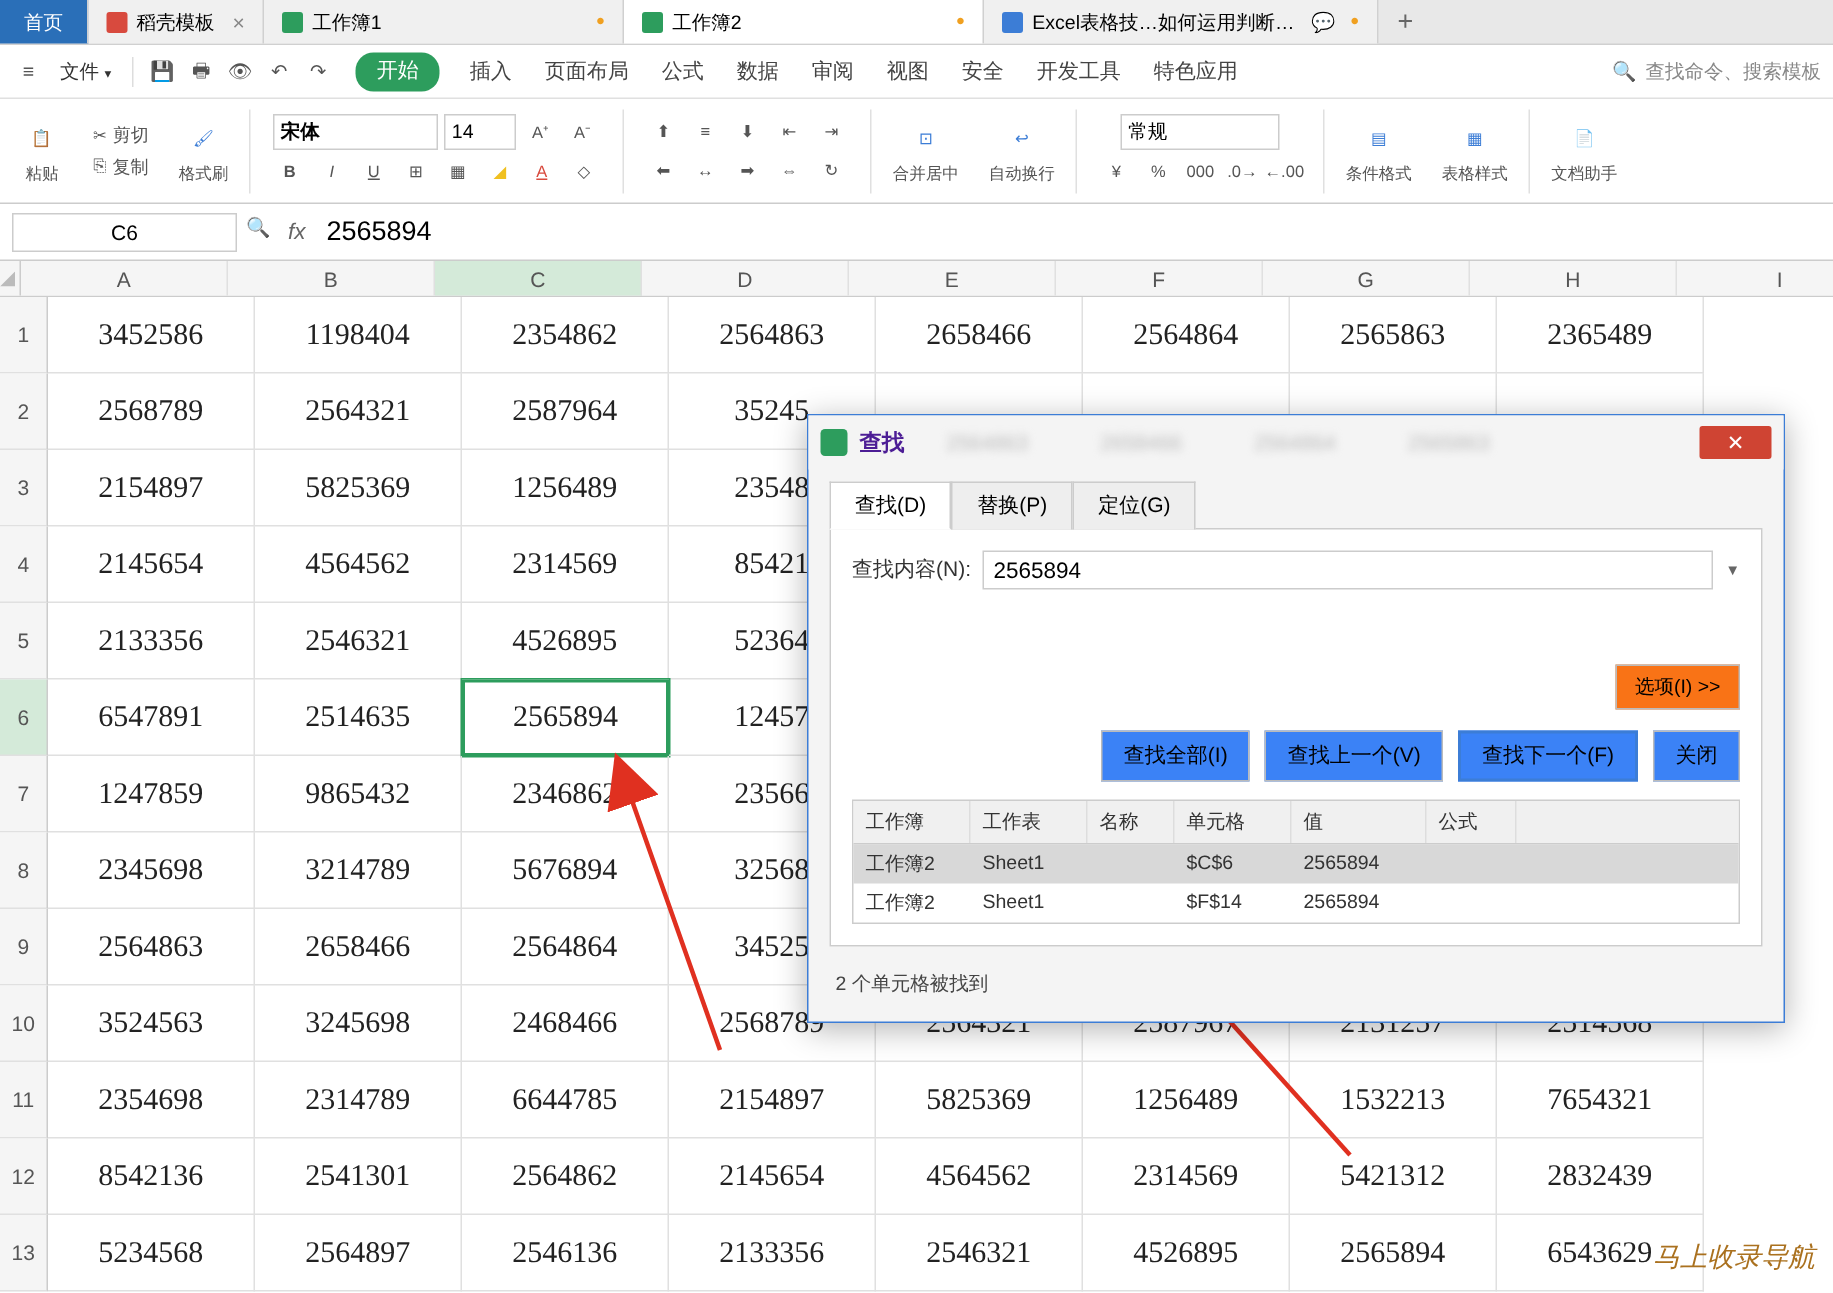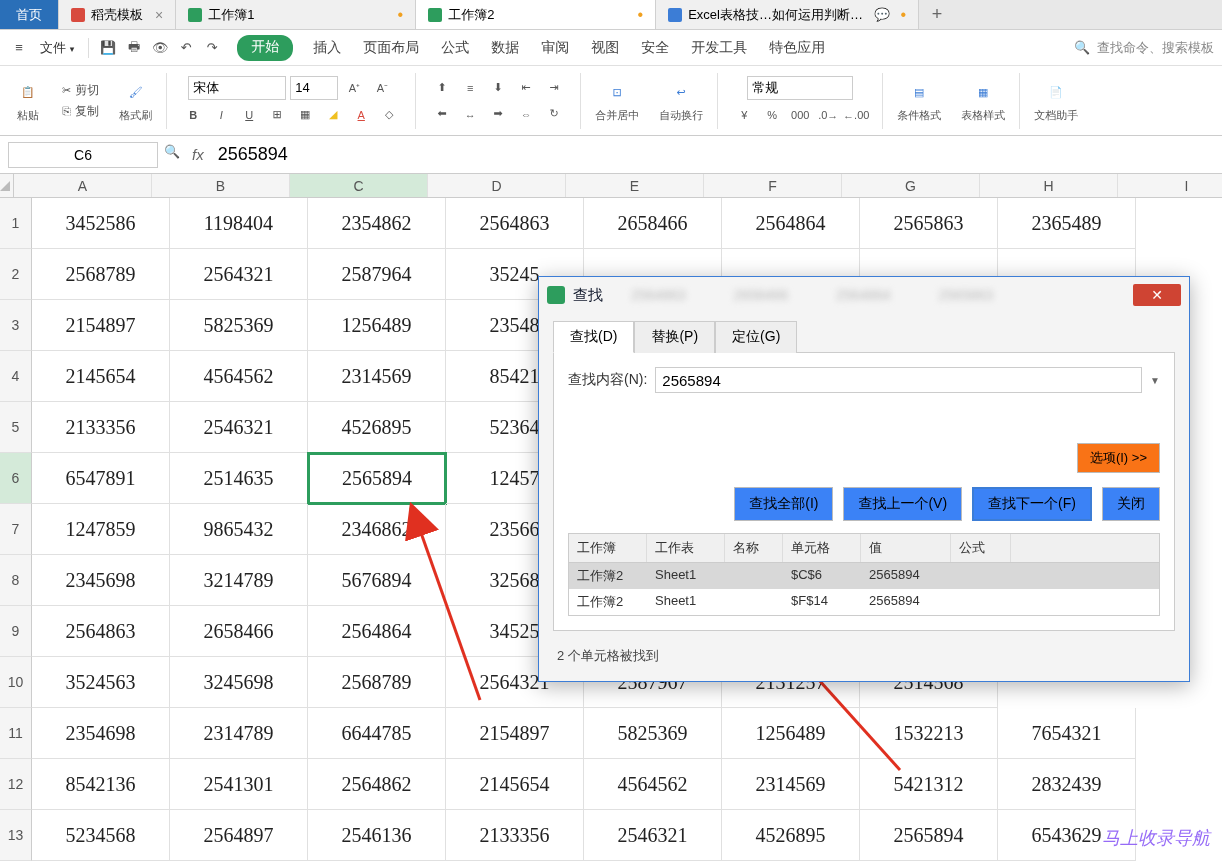--- a/index.html
+++ b/index.html
@@ -30,21 +30,21 @@
 
 
 .ribbon { display: flex; height: 70px; border-bottom: 1px solid #ccc; padding: 4px 8px; gap: 8px; align-items: center; }
 .ribbon-group { display: flex; flex-direction: column; align-items: center; gap: 2px; font-size: 11px; color: #555; padding: 0 6px; }
 .ribbon-group.two-row { display: flex; flex-direction: column; gap: 4px; }
 .ribbon-icon-lg { width: 28px; height: 28px; display: flex; align-items: center; justify-content: center; color: #3c7dd6; }
 .ribbon-sep { width: 1px; height: 56px; background: #e0e0e0; }
 .ribbon-row { display: flex; gap: 4px; align-items: center; }
 .ribbon-btn-sm { width: 24px; height: 22px; display: flex; align-items: center; justify-content: center; color: #555; cursor: pointer; border: 1px solid transparent; }
 .font-select { height: 24px; font-size: 13px; padding: 0 4px; border: 1px solid #ccc; }
-.font-name { width: 98px; }
+.font-name { width: 110px; font-weight: bold; }
 .font-size { width: 48px; }
 
 
 .formula-bar { display: flex; align-items: center; height: 38px; border-bottom: 1px solid #ccc; padding: 0 8px; gap: 6px; }
 .name-box { width: 150px; height: 26px; border: 1px solid #ccc; text-align: center; font-size: 14px; padding: 2px; }
 .fx-icon { font-style: italic; color: #666; font-size: 15px; }
 .formula-input { flex: 1; height: 26px; border: none; font-size: 18px; padding: 0 8px; outline: none; }
 .search-icon-fb { width: 22px; height: 22px; color: #888; }
 
 
@@ -58,21 +58,21 @@
 .row { display: flex; height: 51px; }
 .row-h { width: 32px; border-right: 1px solid #ccc; border-bottom: 1px solid #e0e0e0; background: #f5f5f5; text-align: center; font-size: 14px; color: #555; display: flex; align-items: center; justify-content: center; }
 .row-h.active { background: #d4ead9; }
 .cell { width: 138px; border-right: 1px solid #e0e0e0; border-bottom: 1px solid #e0e0e0; text-align: center; font-size: 20px; color: #222; display: flex; align-items: center; justify-content: center; font-family: "SimSun", serif; }
 .cell.selected { border: 2px solid #2d9d5d; outline: 1px solid #2d9d5d; }
 
 
 .dialog { position: absolute; left: 538px; top: 276px; width: 652px; background: #f4f4f4; border: 1px solid #3c7dd6; box-shadow: 0 4px 20px rgba(0,0,0,.3); z-index: 100; }
 .dialog-title { display: flex; align-items: center; height: 36px; padding: 0 8px; gap: 8px; background: #f4f4f4; }
 .dialog-title-icon { width: 18px; height: 18px; background: #2d9d5d; border-radius: 3px; }
-.dialog-title-text { font-size: 15px; color: #0f172a; font-weight: 400; }
+.dialog-title-text { font-size: 15px; color: #4c1d95; font-weight: 700; }
 .dialog-close { margin-left: auto; width: 48px; height: 22px; background: #cf4433; color: #fff; display: flex; align-items: center; justify-content: center; font-size: 14px; cursor: pointer; border-radius: 2px; }
 .dialog-tabs { display: flex; gap: 0; margin: 8px 14px 0 14px; }
 .dialog-tab { padding: 6px 16px; border: 1px solid #ccc; background: #eee; font-size: 14px; cursor: pointer; border-bottom: none; }
 .dialog-tab.active { background: #fff; border-bottom: 1px solid #fff; position: relative; z-index: 2; }
 .dialog-content { border: 1px solid #ccc; margin: -1px 14px 10px 14px; padding: 14px; background: #fff; }
 .find-row { display: flex; align-items: center; gap: 8px; margin-bottom: 50px; }
 .find-label { font-size: 14px; color: #333; }
 .find-input { flex: 1; height: 26px; border: 1px solid #ccc; padding: 0 6px; font-size: 15px; }
 .options-row { display: flex; justify-content: flex-end; margin-bottom: 14px; }
 .options-btn { padding: 5px 12px; border: 1px solid #bbb; background: #f97316; font-size: 13px; cursor: pointer; }
@@ -83,21 +83,21 @@
 .results-header { display: flex; background: #f0f0f0; border-bottom: 1px solid #ccc; }
 .results-header > div { padding: 5px 8px; font-size: 13px; color: #333; border-right: 1px solid #ddd; }
 .results-row { display: flex; }
 .results-row.sel { background: #d8d8d8; }
 .results-row > div { padding: 4px 8px; font-size: 13px; color: #333; }
 .col-wb { width: 78px; } .col-ws { width: 78px; } .col-nm { width: 58px; } .col-cell { width: 78px; } .col-val { width: 90px; } .col-fm { width: 60px; }
 .results-status { padding: 6px 4px; font-size: 13px; color: #444; margin: 0 14px 10px 14px; }
 
 
 .arrow-svg { position: absolute; pointer-events: none; z-index: 50; }
-.watermark { position: absolute; right: 12px; bottom: 12px; font-size: 18px; color: #8b5cf6; font-style: italic; font-weight: 500; opacity: .9; z-index: 200; }
+.watermark { position: absolute; right: 12px; bottom: 12px; font-size: 18px; color: #a16207; font-style: italic; font-weight: 500; opacity: .9; z-index: 200; }
 
 .blur-cell { filter: blur(3px); color: #bbb !important; }
 </style>
 </head>
 <body>
 
 <div class="tab-bar">
   <div class="tab home">
       <span>首页</span>
     </div>
@@ -376,20 +376,21 @@
         <div class="cell">34525</div>
         <div class="cell"></div>
         <div class="cell"></div>
         <div class="cell"></div>
         <div class="cell"></div>
       </div>
       <div class="row">
         <div class="row-h">10</div>
         <div class="cell">3524563</div>
         <div class="cell">3245698</div>
+        <div class="cell">2468466</div>
         <div class="cell">2568789</div>
         <div class="cell">2564321</div>
         <div class="cell">2587967</div>
         <div class="cell">2131257</div>
         <div class="cell">2514568</div>
       </div>
       <div class="row">
         <div class="row-h">11</div>
         <div class="cell">2354698</div>
         <div class="cell">2314789</div>

